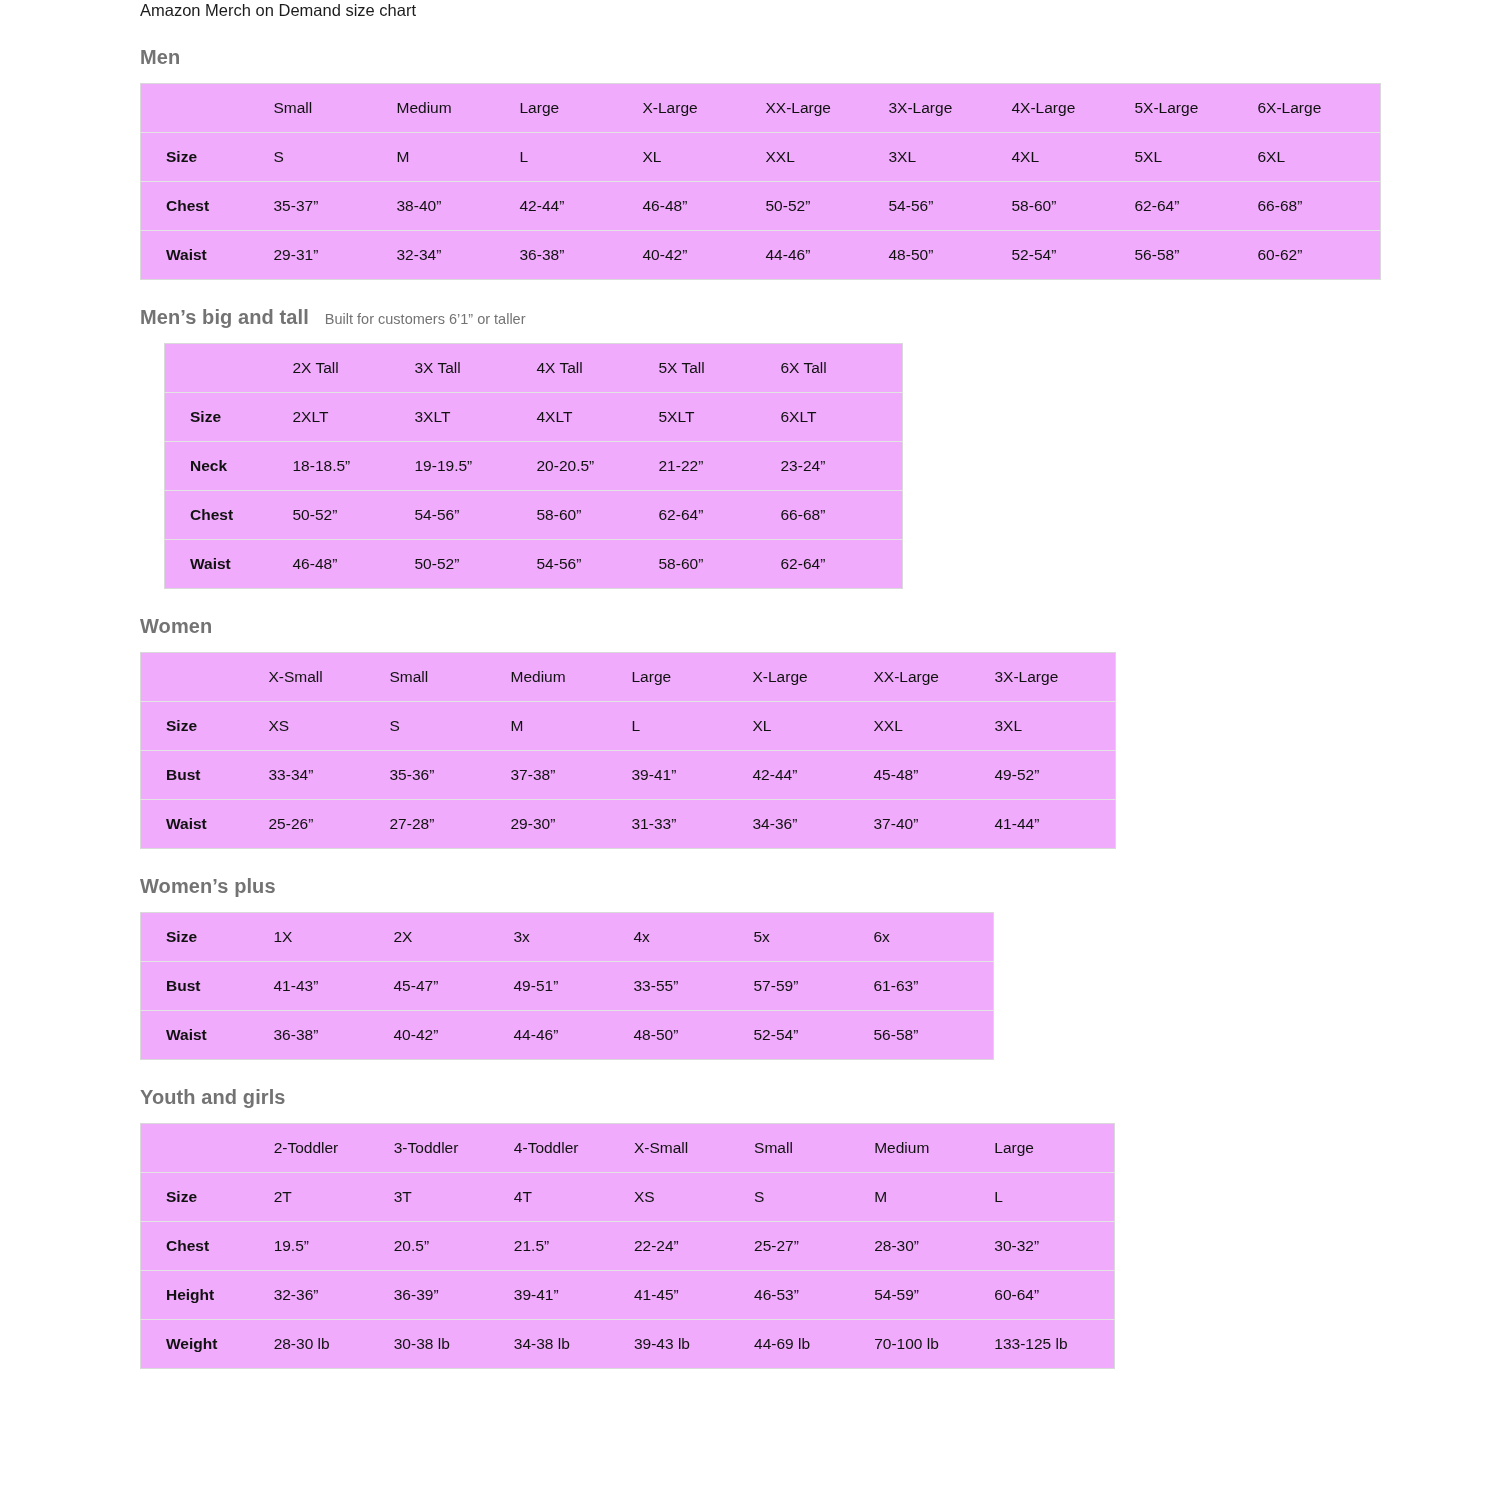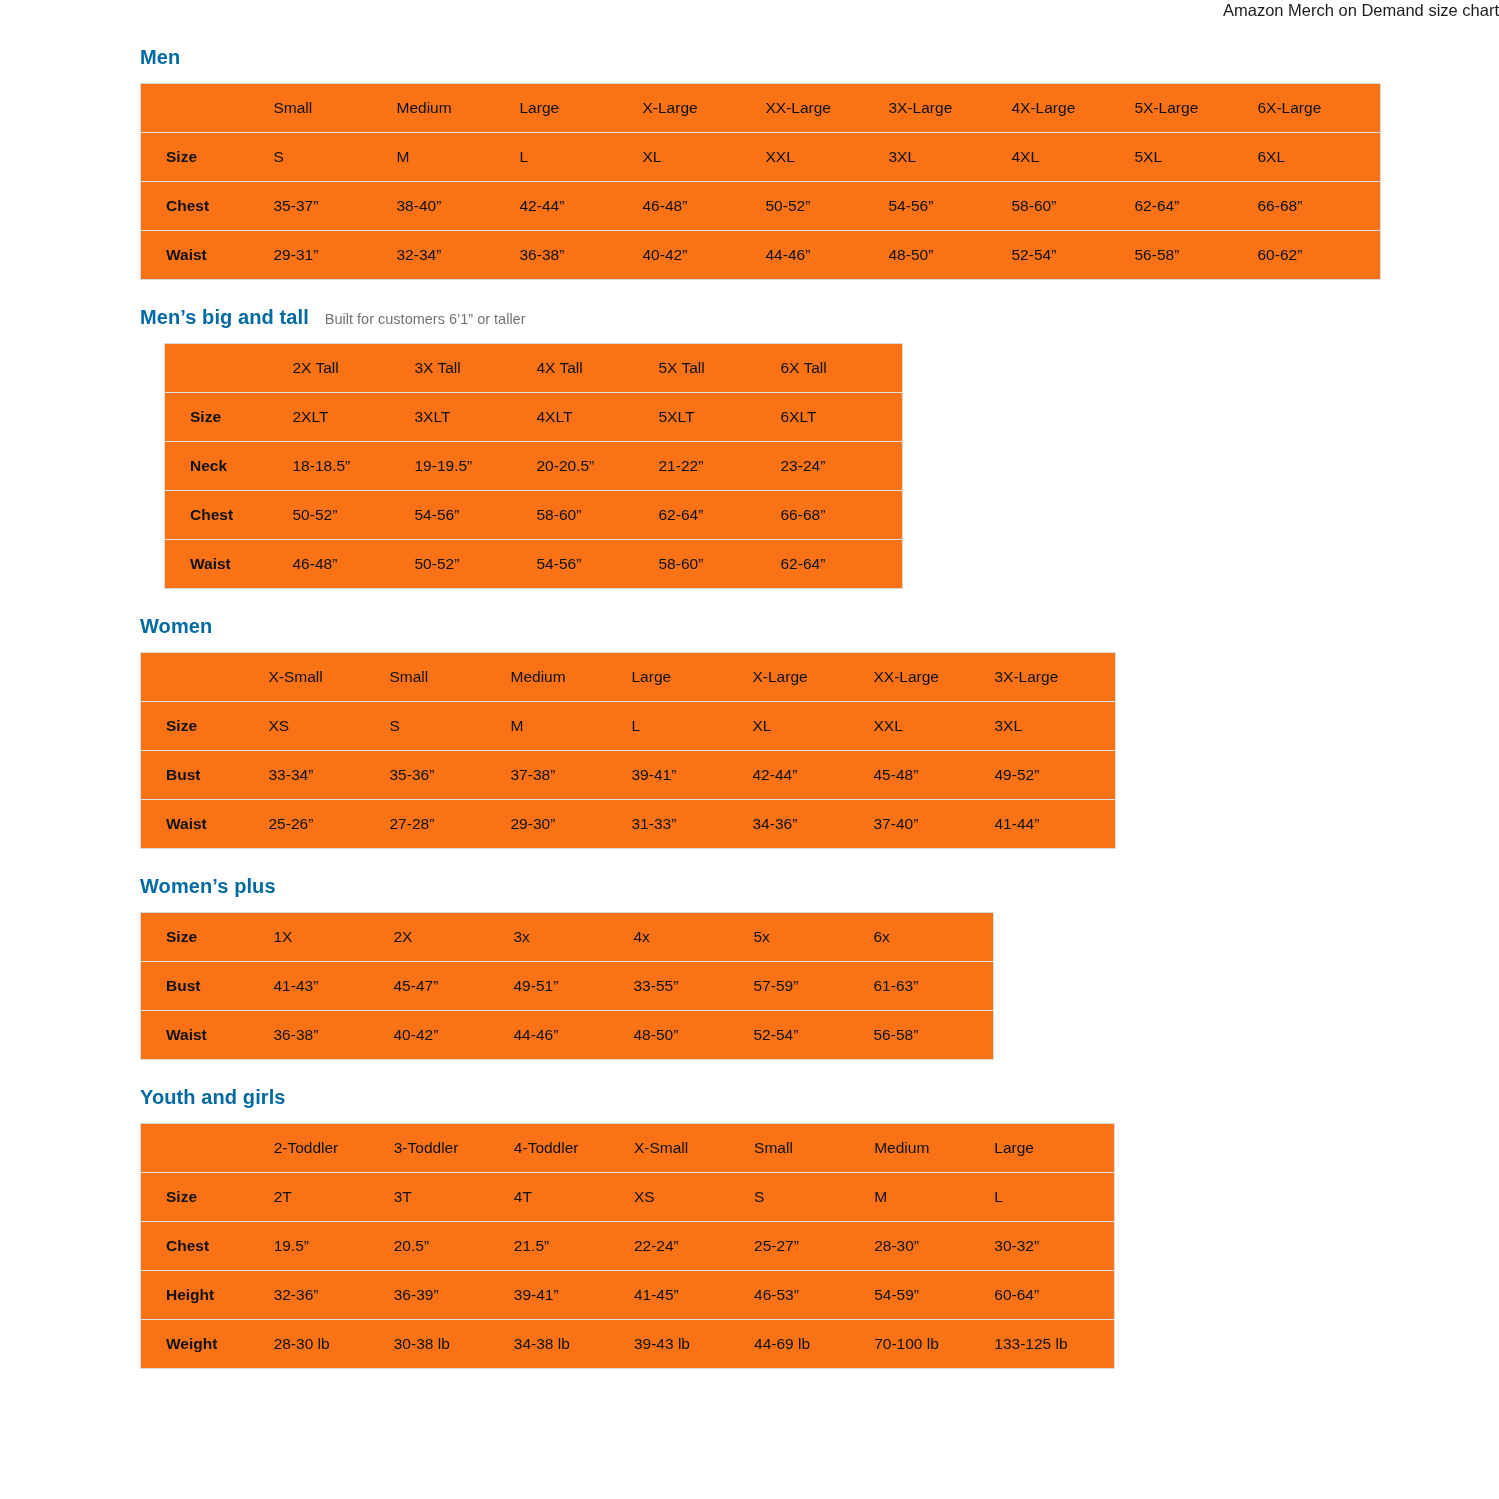--- a/index.html
+++ b/index.html
@@ -19,45 +19,44 @@
     width: 1499px;
     padding: 0 0 0 140px;
     box-sizing: border-box;
   }
   .doc-title {
     font-size: 16.5px;
     color: #1c1c1c;
     padding-top: 0px;
     margin-top: 0;
     line-height: 20px;
-    text-align: right;
   }
   .section {
     margin-top: 26px;
   }
   .section-head {
     display: flex;
     align-items: baseline;
     gap: 16px;
     margin-bottom: 14px;
   }
   .section-title {
     font-size: 20px;
     font-weight: bold;
-    color: #0369a1;
+    color: #737373;
     letter-spacing: 0.1px;
   }
   .section-note {
     font-size: 14.5px;
     color: #737373;
   }
   table.size-table {
     border-collapse: collapse;
     border: 1px solid #d9d9d9;
-    background: #f97316;
+    background: #f0abfc;
     table-layout: fixed;
   }
   table.size-table td, table.size-table th {
     border-top: 1px solid #e3e3e3;
     border-bottom: 1px solid #e3e3e3;
     padding: 15px 0 15px 0;
     font-size: 15.5px;
     font-weight: normal;
     text-align: left;
     color: #111111;

